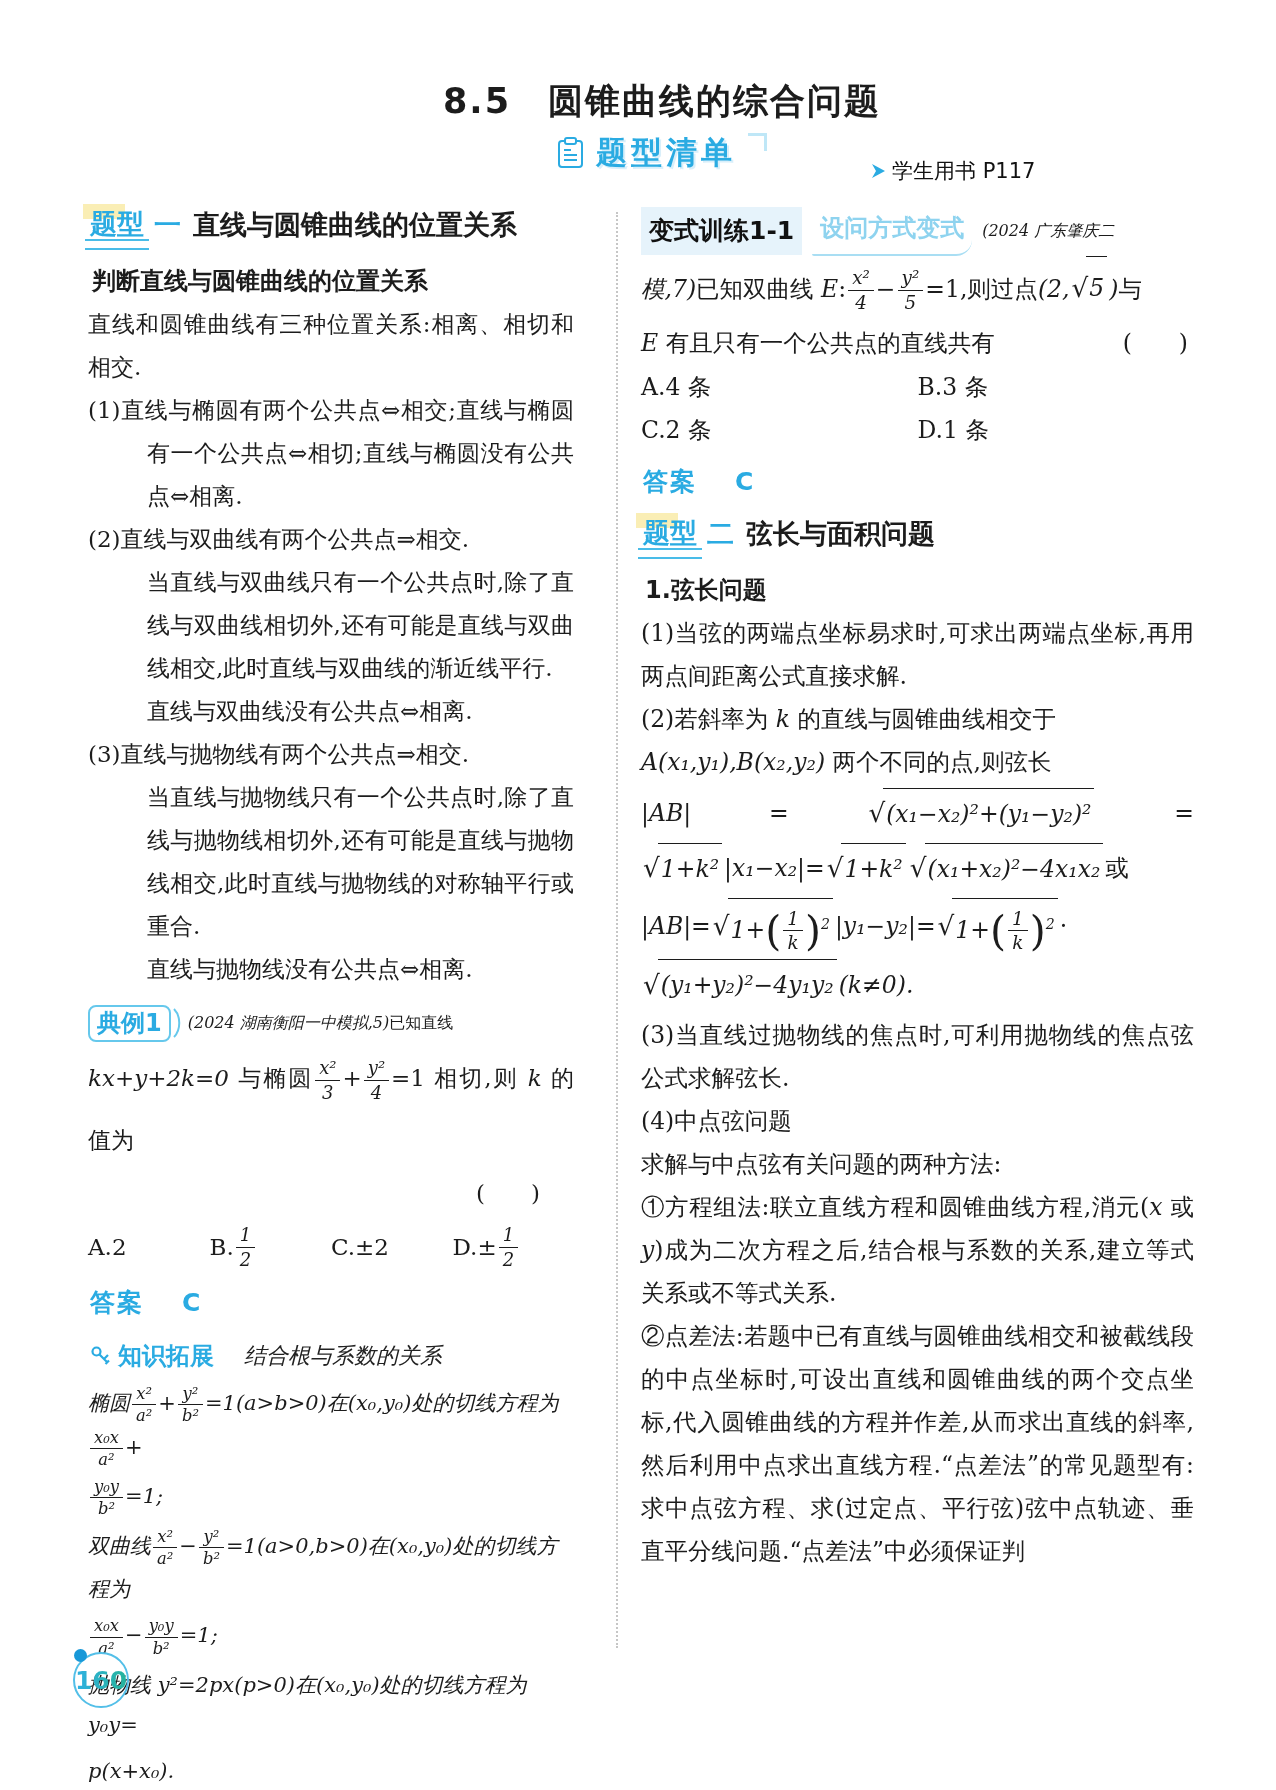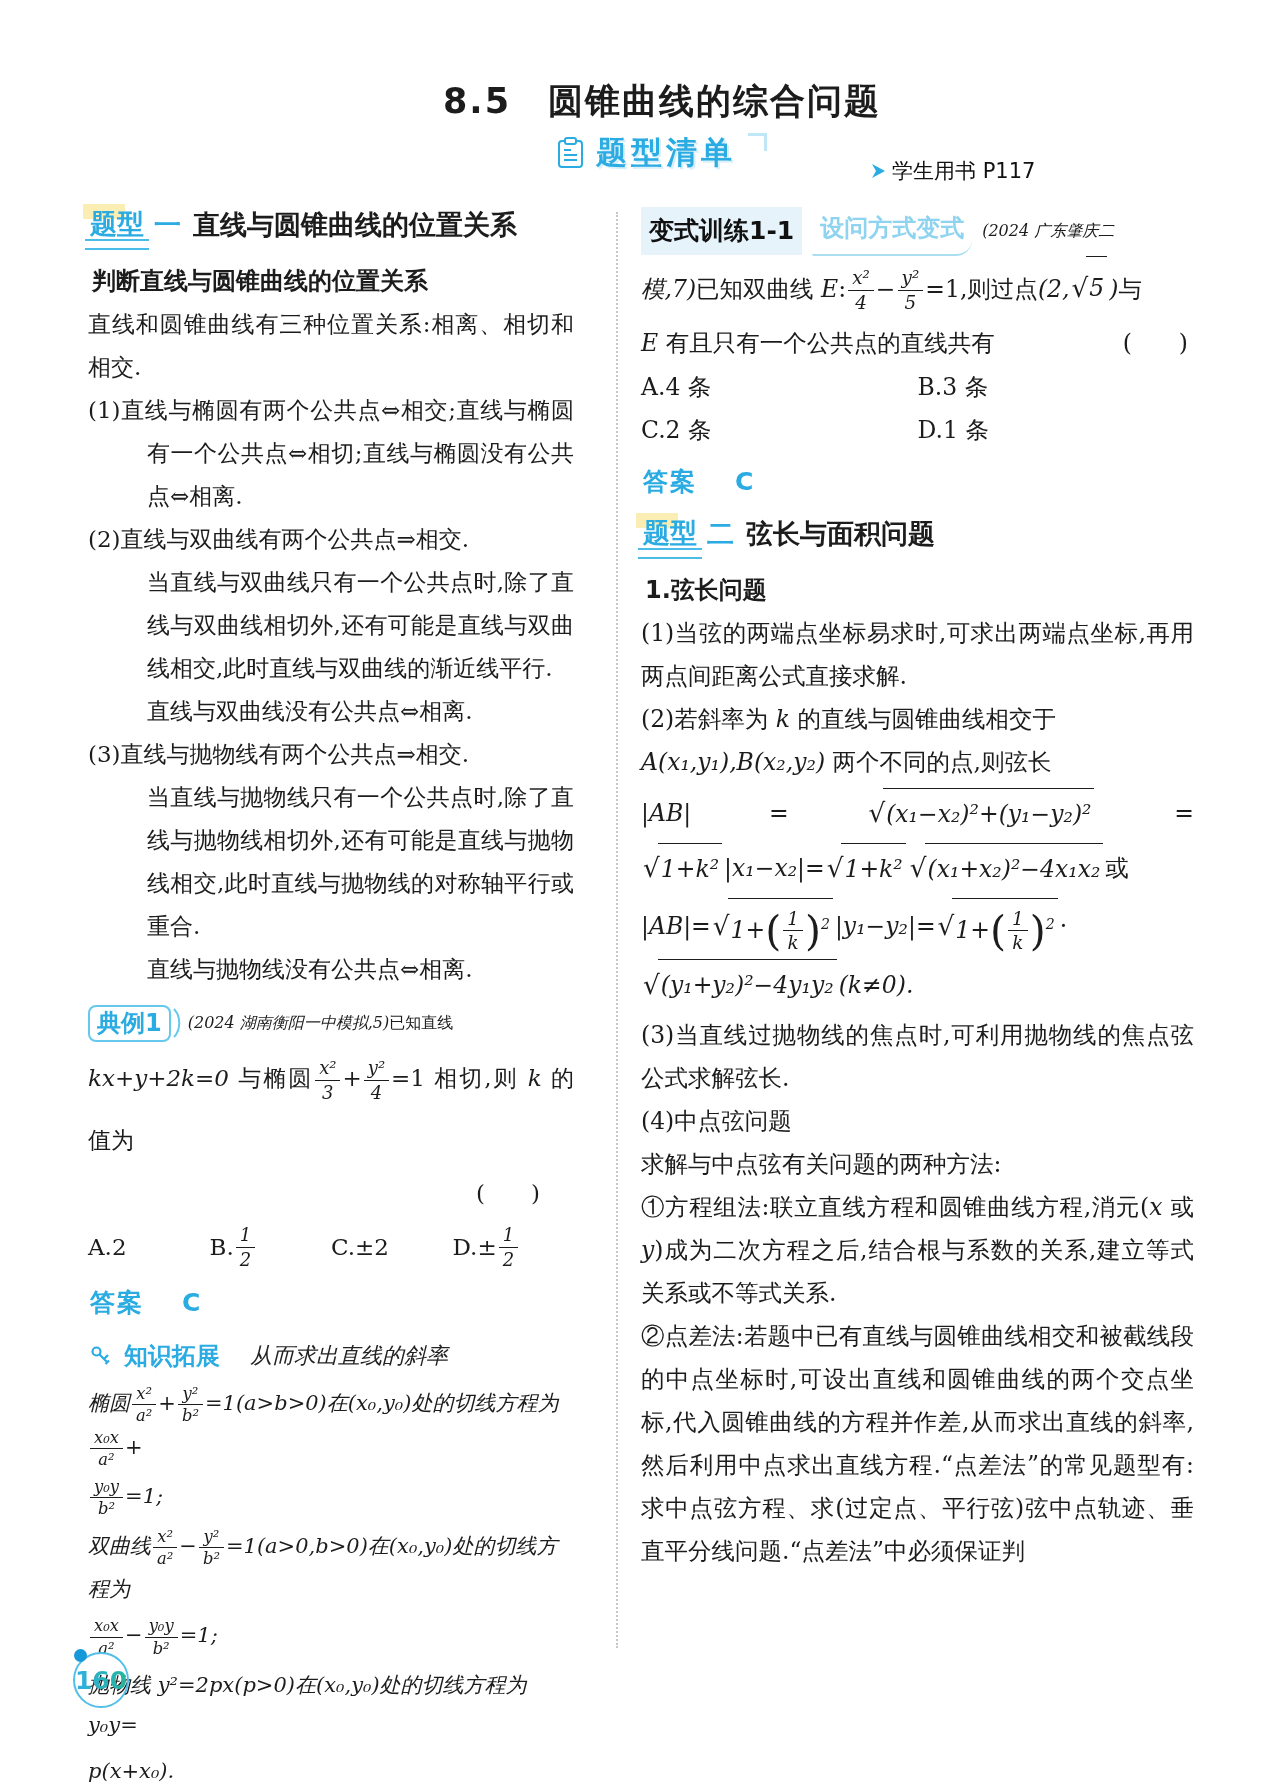--- a/index.html
+++ b/index.html
@@ -71,21 +71,21 @@
 
   .vline1{display:flex;align-items:center;gap:10px;line-height:46px;}
   .vbadge{background:#e6f3fb;font-family:"DejaVu Sans","Liberation Sans",sans-serif;font-weight:bold;
           font-size:25px;color:#111;padding:1px 8px;flex:none;}
   .vtag{color:var(--accent-soft);font-family:"DejaVu Sans","Liberation Sans",sans-serif;font-weight:bold;font-size:24px;
         padding:0 8px 3px 8px;border-bottom:2px solid #a9def3;border-radius:0 0 16px 2px;flex:none;}
   .line3{display:flex;justify-content:space-between;align-items:center;font-size:23.5px;line-height:46px;padding-right:6px;}
 
   
   .exphead{display:flex;align-items:center;margin:10px 0 6px 2px;line-height:42px;}
-  .explabel{color:var(--accent);font-family:"DejaVu Sans","Liberation Sans",sans-serif;font-weight:bold;font-size:24px;margin-left:12px;}
+  .explabel{color:var(--accent);font-family:"DejaVu Sans","Liberation Sans",sans-serif;font-weight:bold;font-size:24px;margin-left:6px;}
   .exptitle{font-style:italic;font-size:22px;margin-left:30px;color:#222;}
   .expline{font-size:21px;line-height:40px;margin:6px 0;}
 
   
   .footer{position:absolute;left:73px;top:1652px;display:flex;align-items:center;gap:26px;}
   .pgc{position:relative;width:52px;height:52px;border:2px solid #53bfe8;border-radius:50%;
        display:inline-flex;align-items:center;justify-content:center;color:#23ad9b;
        font-family:"DejaVu Sans","Liberation Sans",sans-serif;font-weight:bold;font-size:25px;}
   .pgnum{background:linear-gradient(90deg,#2fb1e4,#25b39a);-webkit-background-clip:text;background-clip:text;color:transparent;}
   .pgdot{position:absolute;top:-5px;left:-1px;width:13px;height:13px;border-radius:50%;background:#1798d8;}
@@ -175,21 +175,21 @@
       <span class="anslabel">答案</span>
       <span class="ansval">C</span>
     </div>
 
     <div class="exphead">
       <svg width="22" height="22" viewBox="0 0 22 22">
         <circle cx="6.5" cy="6.5" r="4" fill="none" stroke="#2aabe2" stroke-width="2.2"></circle>
         <path d="M9.5 9.5 L18 18 M14 14 l4 -4 M15.5 19 l3.5 -3.5" stroke="#2aabe2" stroke-width="2.2" fill="none"></path>
       </svg>
       <span class="explabel">知识拓展</span>
-      <span class="exptitle">从而求出直线的斜率</span>
+      <span class="exptitle">结合根与系数的关系</span>
     </div>
     <div class="expline"><span class="k">椭圆</span><span class="fr">
           <span class="n">x²</span>
           <span class="d">a²</span>
         </span><span class="tx">+</span><span class="fr">
           <span class="n">y²</span>
           <span class="d">b²</span>
         </span><span class="m">=1(a&gt;b&gt;0)</span><span class="k">在</span><span class="m">(x₀,y₀)</span><span class="k">处的切线方程为</span><span class="fr">
           <span class="n">x₀x</span>
           <span class="d">a²</span>

